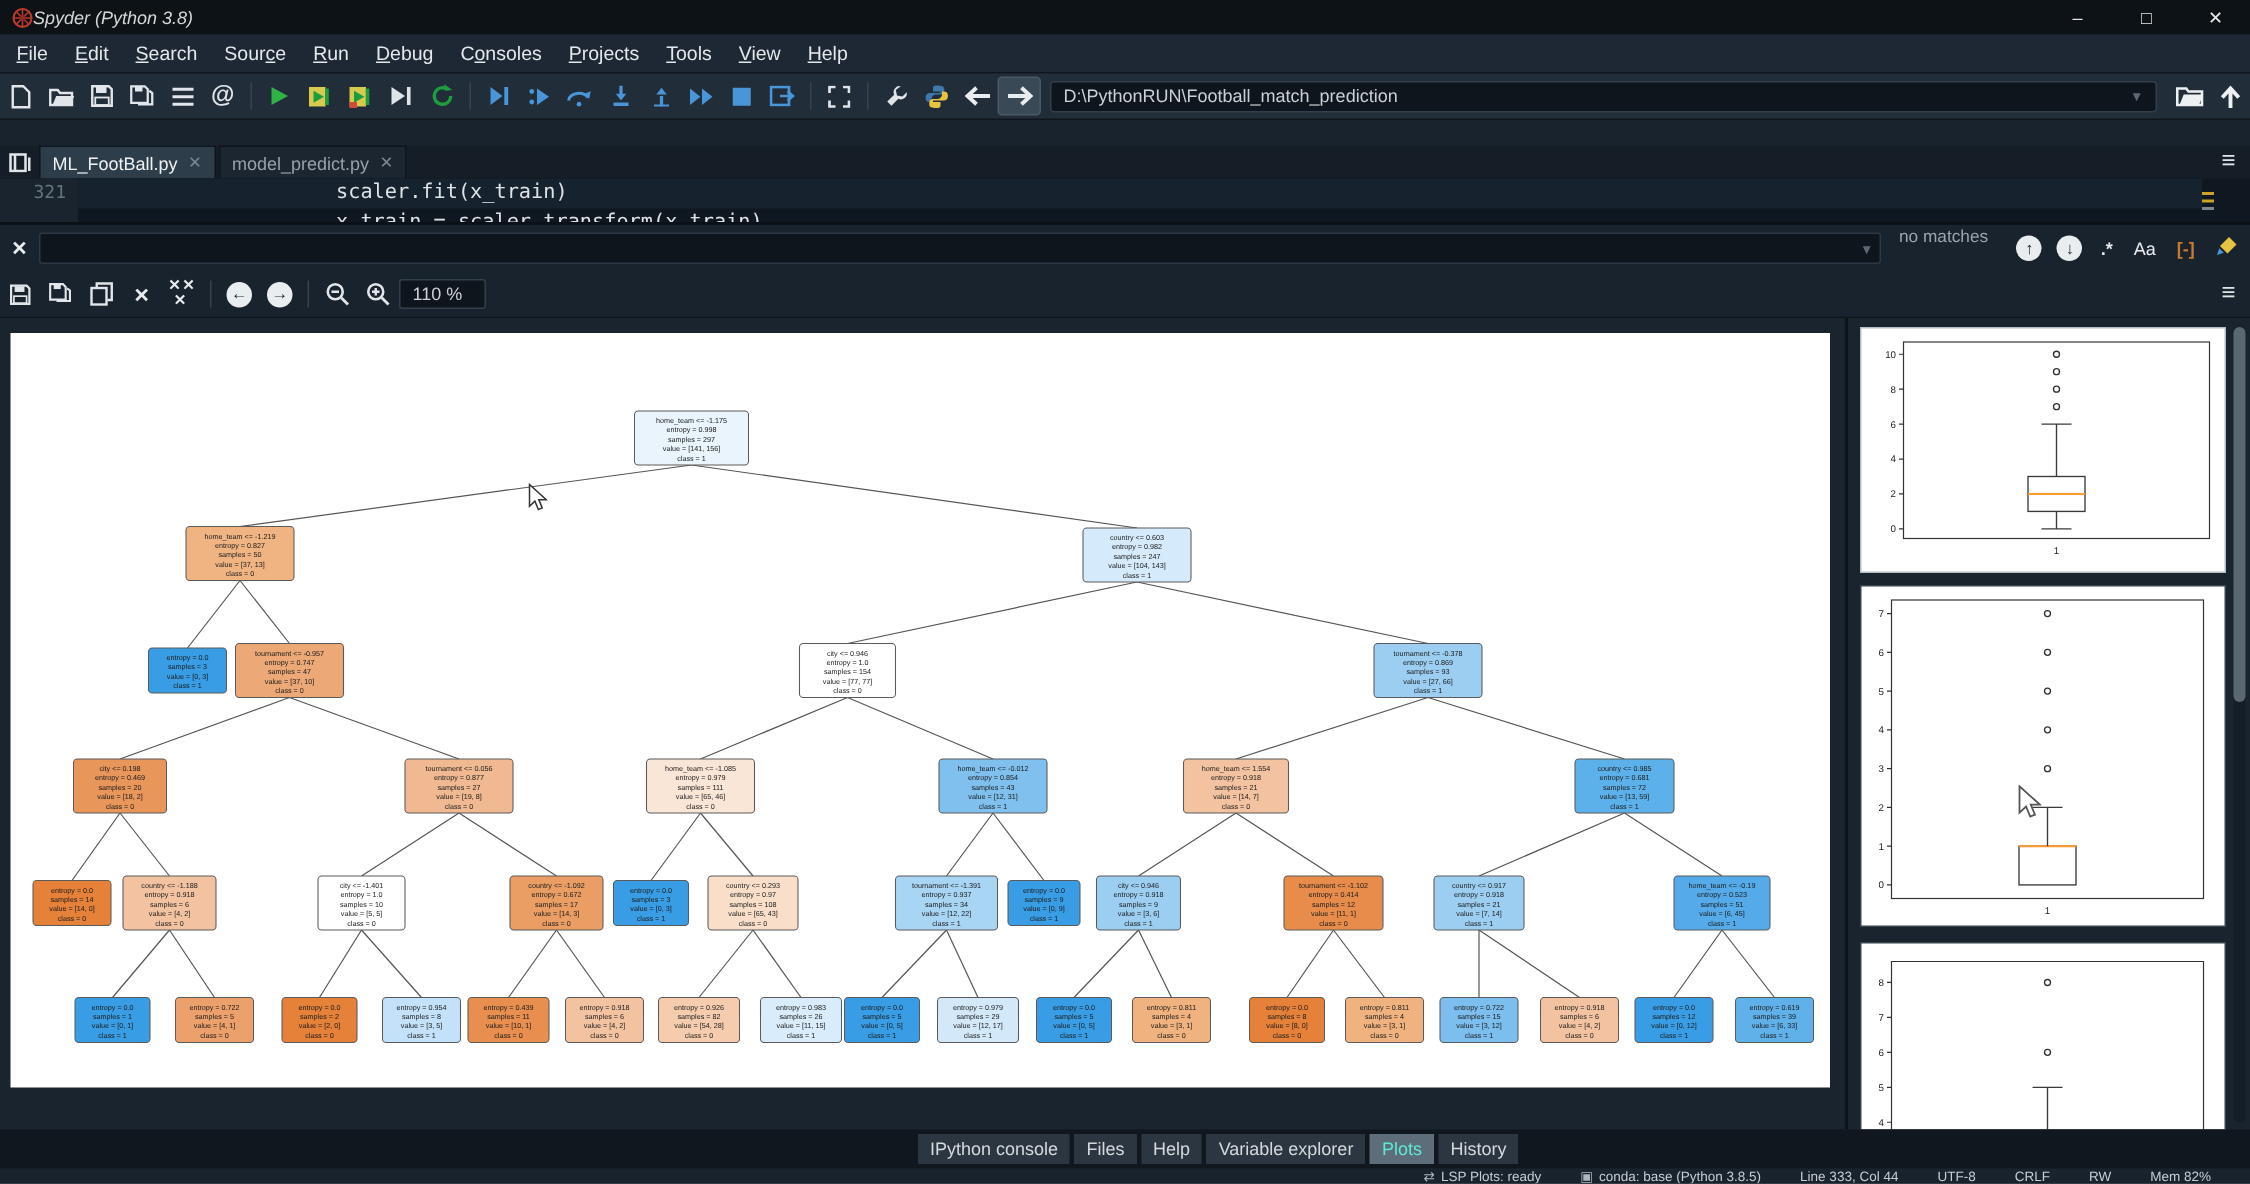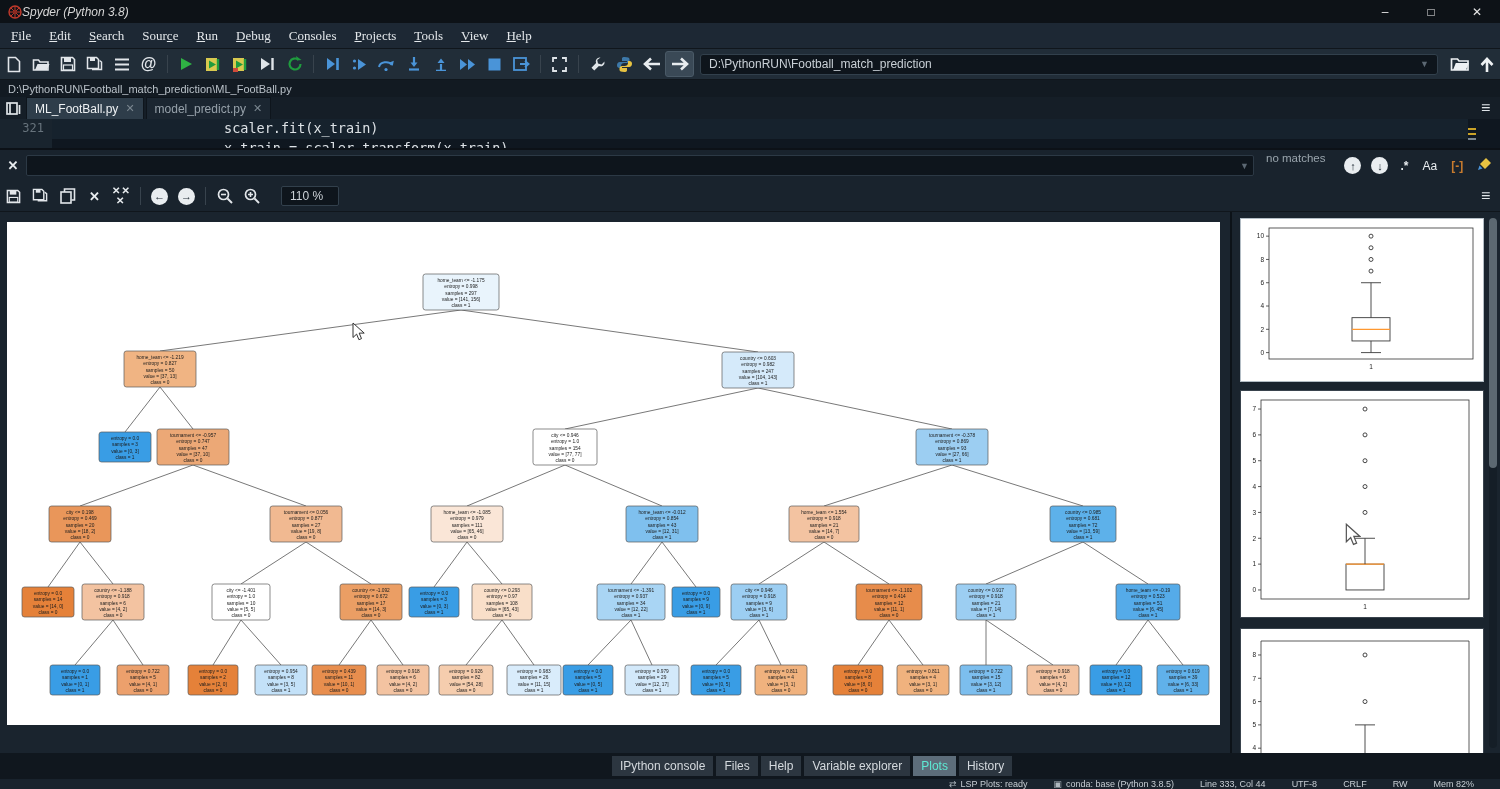--- a/index.html
+++ b/index.html
@@ -5,21 +5,21 @@
   html,body{margin:0;padding:0;background:#0b1015;}
   .app{position:relative;width:1500px;height:789px;overflow:hidden;background:#19232d;
        font-family:"Liberation Sans",sans-serif;color:#d8dde1;-webkit-font-smoothing:antialiased;}
   .abs{position:absolute;}
   
   .titlebar{left:0;top:0;width:1500px;height:23px;background:#0d1217;display:flex;align-items:center;}
   .titlebar .title{font-size:12px;color:#d6d6d6;margin-left:6px;font-style:italic;}
   .winbtns{position:absolute;right:0;top:0;height:23px;display:flex;}
   .winbtn{width:46px;height:23px;display:flex;align-items:center;justify-content:center;color:#e6e6e6;font-size:12px;}
   
-  .menubar{left:0;top:23px;width:1500px;height:26px;background:#1d2834;display:flex;align-items:center;padding-left:2px;border-bottom:1px solid #10161c;box-sizing:border-box;font-family:Liberation Serif, serif;}
+  .menubar{left:0;top:23px;width:1500px;height:26px;background:#1d2834;display:flex;align-items:center;padding-left:2px;border-bottom:1px solid #10161c;box-sizing:border-box;}
   .menu-item{font-size:13px;color:#e4e8eb;padding:0 9px;}
   .menu-item u{text-decoration:underline;}
   
   .maintoolbar{left:0;top:49px;width:1500px;height:31px;background:#212d38;display:flex;align-items:center;border-bottom:1px solid #10161c;box-sizing:border-box;}
   .tbi{width:27px;height:24px;display:flex;align-items:center;justify-content:center;flex:0 0 auto;}
   .tbi svg{display:block;}
   .tbsep{width:1px;height:18px;background:#38434d;margin:0 5px;flex:0 0 auto;}
   .glyph-green{color:#2fb344;font-size:15px;font-weight:bold;}
   .pathfield{height:21px;background:#0e151c;border:1px solid #32404c;border-radius:3px;color:#c9d0d6;
              font-size:12px;display:flex;align-items:center;padding:0 8px;box-sizing:border-box;gap:40px;}
@@ -260,23 +260,20 @@
           <path d="M3 14l2.8-7h13l-2.8 7z" fill="#eef1f3"></path>
         </svg>
       </span>
     <span class="tbi">
         <svg width="16" height="17" viewBox="0 0 16 17">
           <path d="M8 16V4M2.5 9L8 3l5.5 6" fill="none" stroke="#eef1f3" stroke-width="2.6"></path>
         </svg>
       </span>
   </div>
 
-  <div class="abs crumbbar">
-    <span>D:\PythonRUN\Football_match_prediction\ML_FootBall.py</span>
-  </div>
 
   <div class="abs tabbar">
     <span class="tabbtn">
         <svg width="15" height="13" viewBox="0 0 15 13">
           <rect x="1" y="1" width="10" height="11" fill="none" stroke="#dfe4e8" stroke-width="1.7"></rect>
           <path d="M4 1v11M13.5 3v9" stroke="#dfe4e8" stroke-width="1.7"></path>
         </svg>
       </span>
     <div id="edtabs" style="display:flex;align-items:flex-end;">
         <div class="edtab active">
@@ -356,21 +353,21 @@
           <path d="M4 6.5h5" stroke="#e2e6ea" stroke-width="1.6"></path>
         </svg>
       </span>
     <span class="tbi">
         <svg width="16" height="16" viewBox="0 0 16 16">
           <circle cx="6.5" cy="6.5" r="5" fill="none" stroke="#e2e6ea" stroke-width="1.7"></circle>
           <path d="M10.5 10.5L15 15" stroke="#e2e6ea" stroke-width="1.9"></path>
           <path d="M4 6.5h5M6.5 4v5" stroke="#e2e6ea" stroke-width="1.6"></path>
         </svg>
       </span>
-    <div class="zoombox" style="margin-left:16px;">110 %</div>
+    <div class="zoombox" style="margin-left:1px;">110 %</div>
     <span class="abs hamb" style="left:1481px;top:7px;">≡</span>
   </div>
 
   <div class="abs content">
     <div class="canvas">
       <svg id="tree-svg" width="1213" height="503">
           <g>
             <line x1="454" y1="88" x2="153" y2="129" stroke="#555555" stroke-width="0.8"></line>
             <line x1="454" y1="88" x2="751" y2="130" stroke="#555555" stroke-width="0.8"></line>
             <line x1="153" y1="165" x2="118" y2="210" stroke="#555555" stroke-width="0.8"></line>

